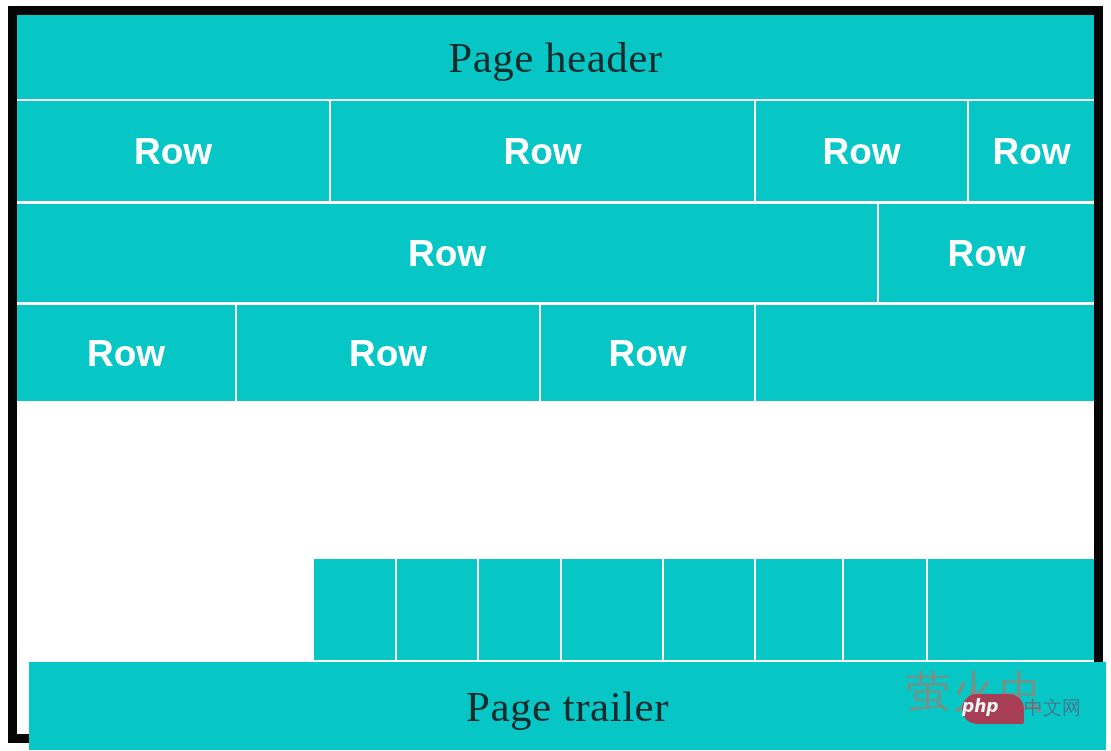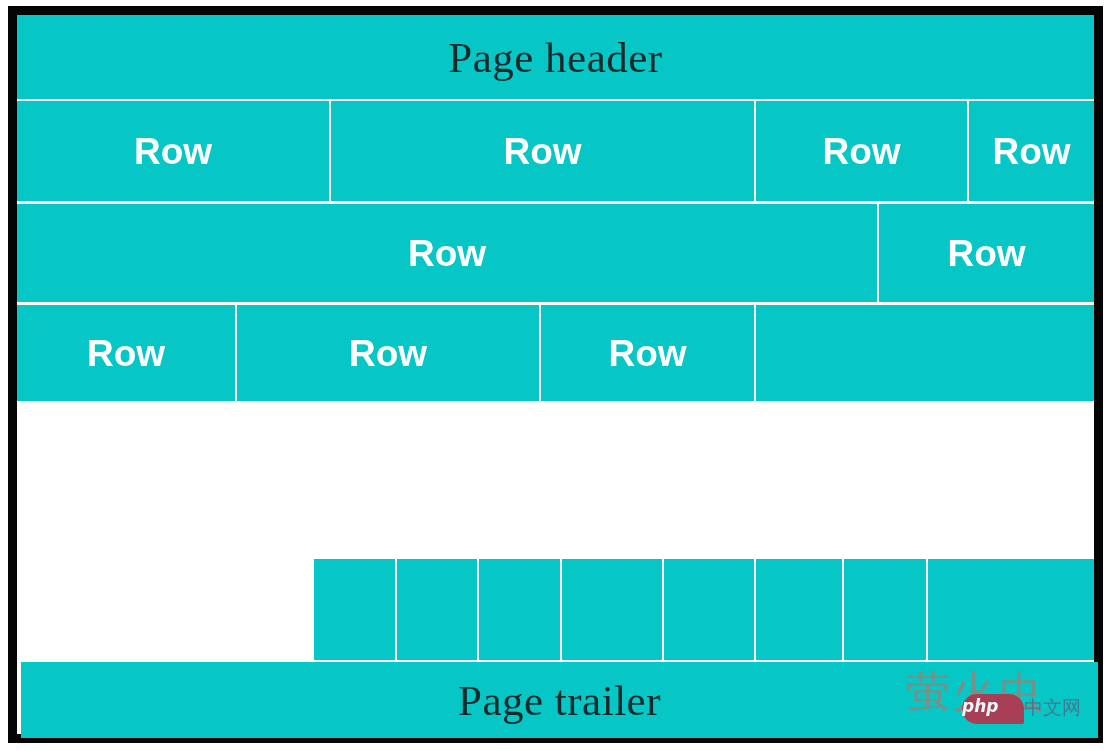--- a/index.html
+++ b/index.html
@@ -175,21 +175,21 @@
       <div class="cell" style="left:297px; top:544px; width:81px; height:101px;"></div>
       <div class="cell" style="left:380px; top:544px; width:80px; height:101px;"></div>
       <div class="cell" style="left:462px; top:544px; width:81px; height:101px;"></div>
       <div class="cell" style="left:545px; top:544px; width:100px; height:101px;"></div>
       <div class="cell" style="left:647px; top:544px; width:90px; height:101px;"></div>
       <div class="cell" style="left:739px; top:544px; width:86px; height:101px;"></div>
       <div class="cell" style="left:827px; top:544px; width:82px; height:101px;"></div>
       <div class="cell" style="left:911px; top:544px; width:166px; height:101px;"></div>
 
 
-      <div class="cell" style="left:4px; top:647px; width:1077px; height:76px;">
+      <div class="cell" style="left:12px; top:647px; width:1077px; height:88px;">
         <span class="hdr-text">Page trailer</span>
       </div>
 
       <div class="watermark">
         <span class="wm-cjk">萤火虫</span>
         <span class="wm-badge">
           <span>php</span>
         </span>
         <span class="wm-sub">中文网</span>
       </div>

